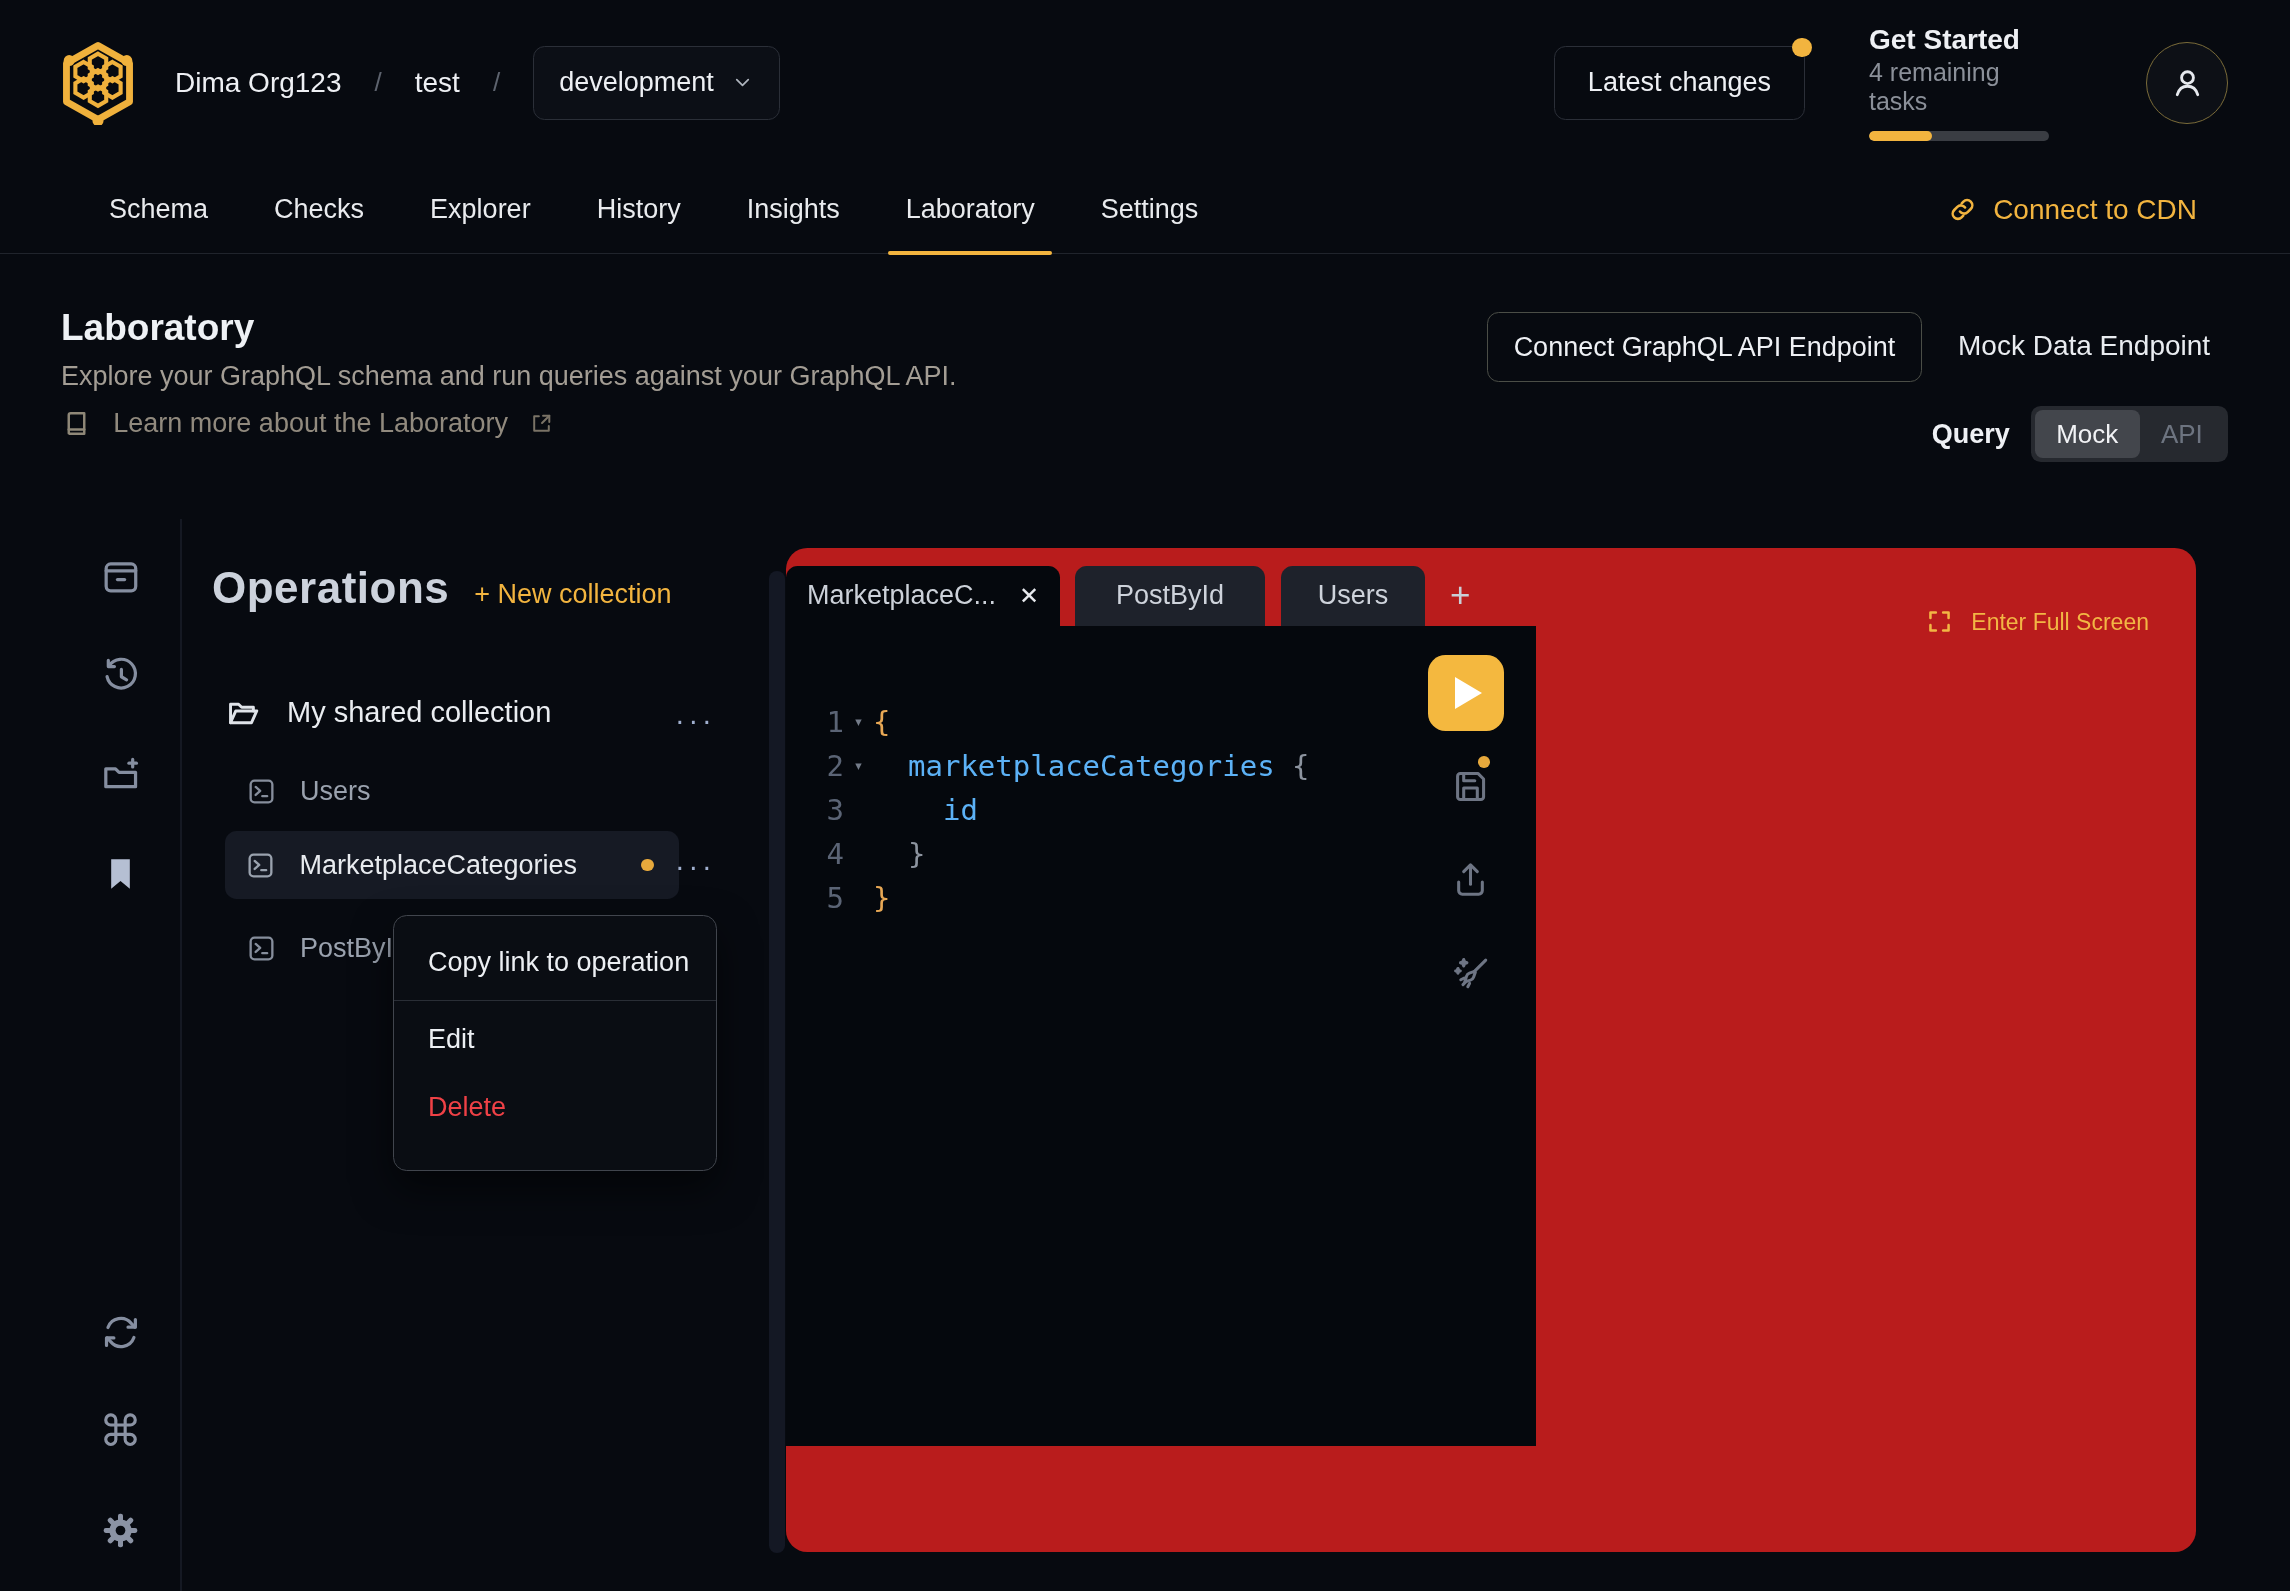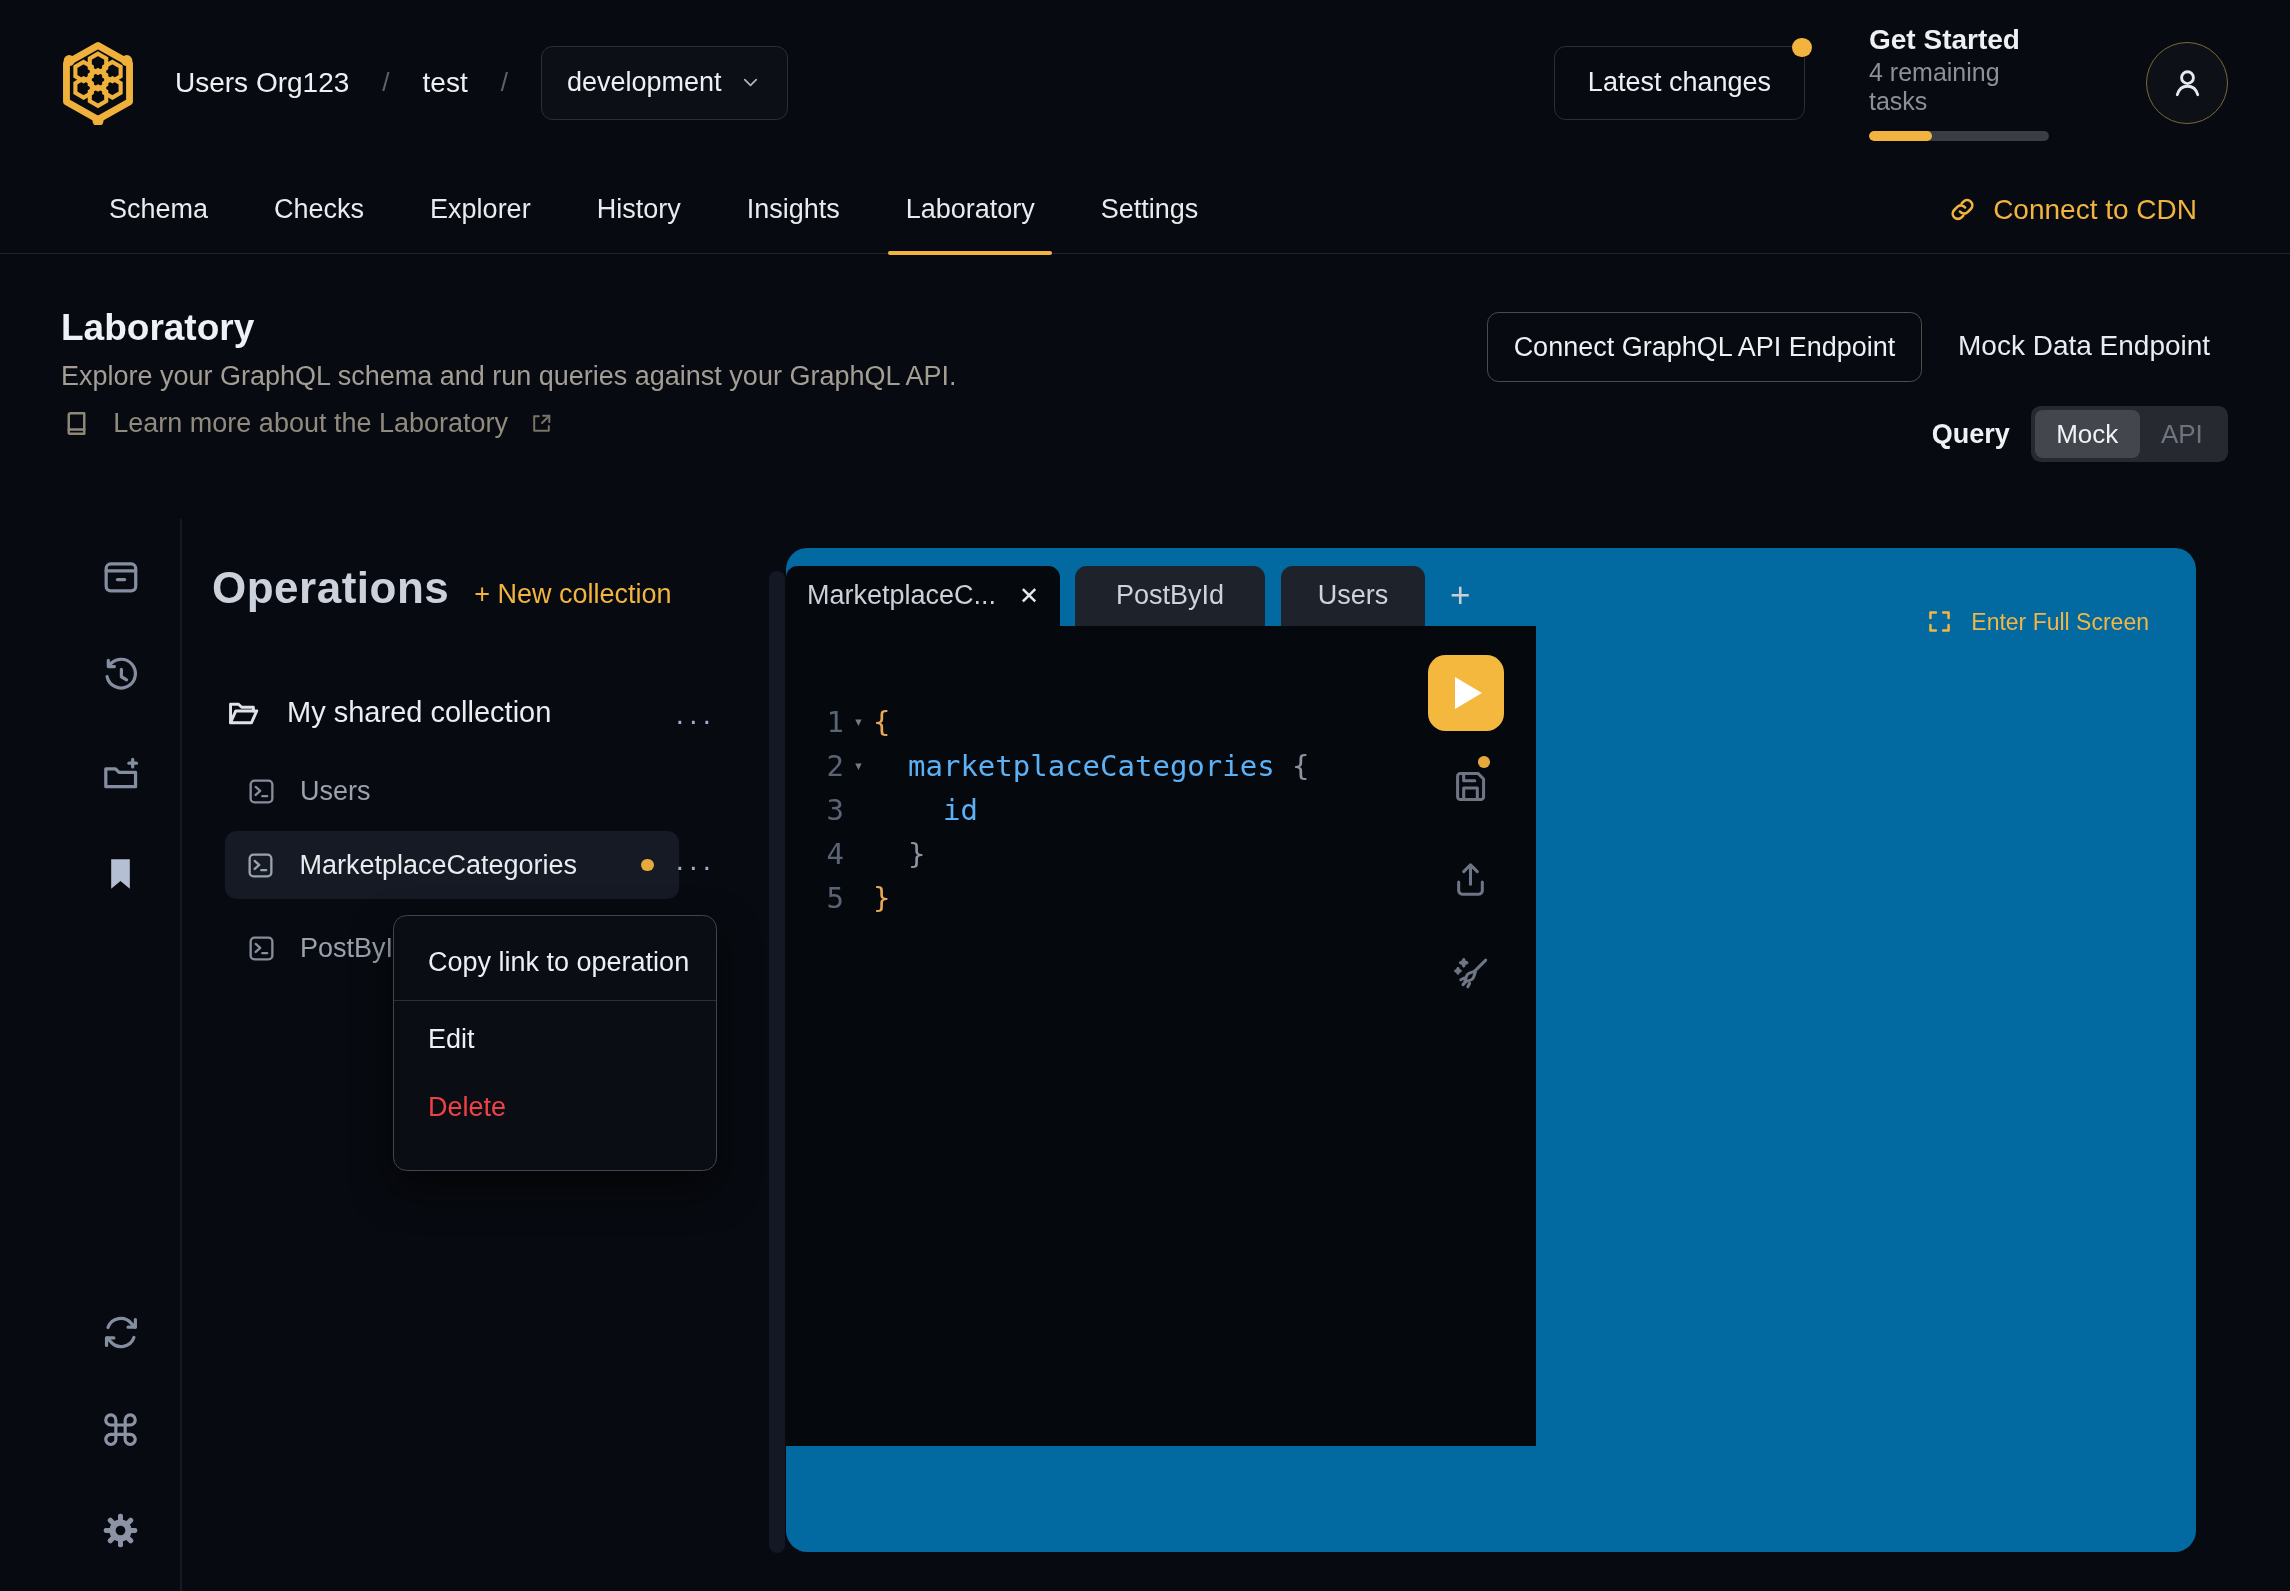--- a/index.html
+++ b/index.html
@@ -67,21 +67,21 @@
   .unsaved-dot { width:12.6px; height:12.6px; border-radius:50%; background:#e7a93c; margin-left:41px; }
 
   
   .menu { position:absolute; left:393px; top:915px; width:324px; height:256px; background:#0a0d13; border:1.5px solid #41454d; border-radius:13.6px; box-shadow:0 17.5px 39px rgba(0,0,0,.55); padding-top:12px; }
   .menu-item { height:68px; display:flex; align-items:center; padding-left:34px; font-size:27px; color:#eceff3; cursor:pointer; }
   .menu-div { height:1.5px; background:#2a2e36; margin:3.9px 0; }
   .menu-item.danger { color:#ef4146; }
 
   
   .scroll-track { position:absolute; left:769px; top:571px; width:15.5px; height:982px; border-radius:7.8px; background:#141824; cursor:pointer; }
-  .panel { position:absolute; left:786px; top:548px; width:1410px; height:1004px; background:#0369a1; border-radius:21.3px; }
+  .panel { position:absolute; left:786px; top:548px; width:1410px; height:1004px; background:#b91c1c; border-radius:21.3px; }
   .etab { position:absolute; top:17.5px; height:60px; display:flex; align-items:center; justify-content:center; gap:23px; background:#1e222b; border-radius:11.6px 11.6px 0 0; font-size:27px; color:#ced3db; cursor:pointer; }
   .etab.active { background:#05080d; color:#ccd1d9; }
   .etab-close { color:#e7e9ed; font-size:24px; cursor:pointer; }
   .etab-plus { position:absolute; left:664px; top:27px; font-size:35px; color:#c9ced6; cursor:pointer; }
   .fullscreen { position:absolute; right:47px; top:28px; height:60px; display:flex; align-items:flex-end; gap:17.5px; color:#f2b644; font-size:23px; cursor:pointer; }
 
   .editor { position:absolute; left:0; top:78px; width:750px; height:820px; background:#05080d; }
   .code { padding-top:74px; font-family:"DejaVu Sans Mono", monospace; font-size:29px; line-height:44px; }
   .cl { display:flex; align-items:center; }
   .ln { width:58px; text-align:right; color:#5b6475; }
@@ -118,21 +118,21 @@
       <path d="M18.5 28l6 3.5v7l-6 3.5-6-3.5v-7z"></path>
       <path d="M39.5 28l6 3.5v7l-6 3.5-6-3.5v-7z"></path>
     </g>
     <g fill="#f0b13c">
       <circle cx="8" cy="15" r="4"></circle>
         <circle cx="50" cy="15" r="4"></circle>
         <circle cx="29" cy="59" r="4"></circle>
     </g>
   </svg>
   <div class="crumbs">
-    <span class="crumb">Users Org123</span>
+    <span class="crumb">Dima Org123</span>
     <span class="crumb-sep">/</span>
     <span class="crumb">test</span>
     <span class="crumb-sep">/</span>
     <button class="env-btn">
       <span>development</span>
       <svg width="23" height="23" viewBox="0 0 24 24">
           <polyline class="ico" style="stroke:#aeb4bd" points="6 9 12 15 18 9"></polyline>
         </svg>
     </button>
   </div>

